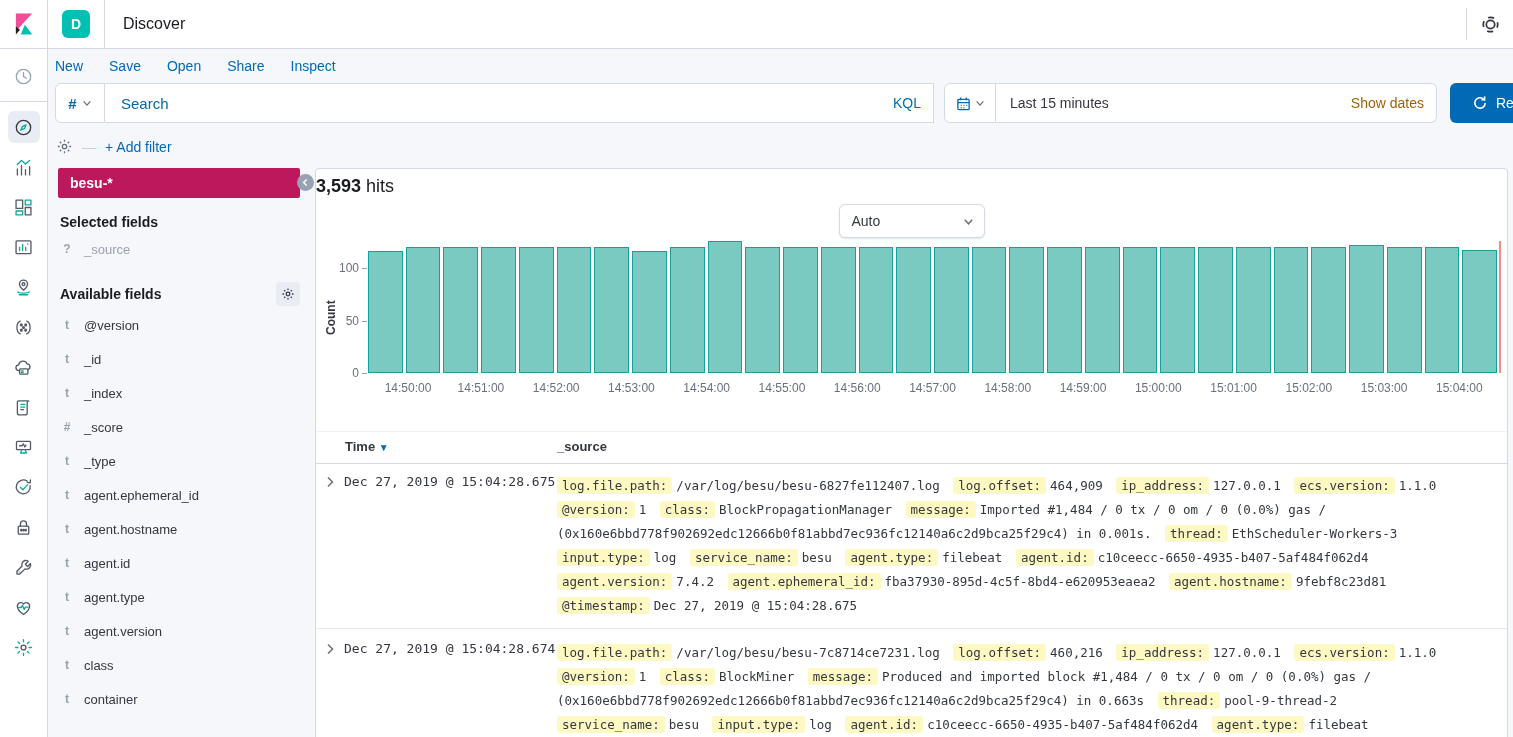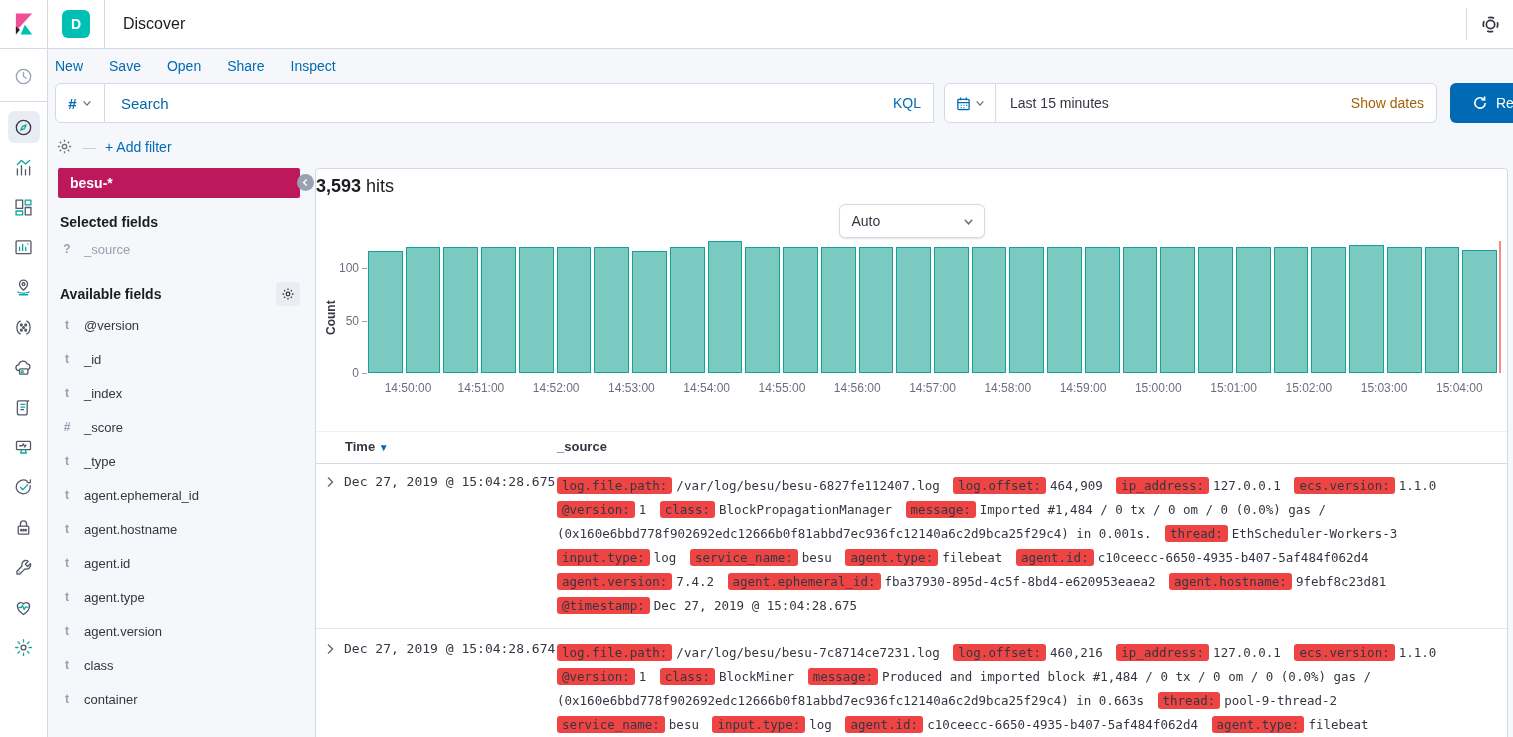--- a/index.html
+++ b/index.html
@@ -75,21 +75,21 @@
   
   .tbl-hdr{position:absolute;left:0;right:0;top:262px;height:31px;border-top:1px solid #EDF0F5;border-bottom:1px solid #D3DAE6}
   .th-time{position:absolute;left:29px;top:7px;font-weight:700;font-size:13px;cursor:pointer}
   .th-time .sort{color:#006BB4;font-size:10px}
   .th-src{position:absolute;left:241px;top:7px;font-weight:700;font-size:13px}
   .rows{position:absolute;left:0;right:0;top:293px}
   .docrow{position:relative;border-bottom:1px solid #E3E8F0;padding:8px 0 10px 0;min-height:120px}
   .expand{position:absolute;left:8px;top:14px;color:#69707D;cursor:pointer}
   .doc-time{position:absolute;left:28px;top:12px;font-family:"DejaVu Sans Mono","Liberation Mono",monospace;font-size:13px;white-space:nowrap}
   .doc-src{margin:0 12px 0 241px;padding-top:4px;line-height:24px;font-family:"DejaVu Sans Mono","Liberation Mono",monospace;font-size:12.5px;color:#343741}
-  .chip{background:#ef4444;border-radius:3px;padding:1px 5px;margin-right:4px}
+  .chip{background:#fef9c3;border-radius:3px;padding:1px 5px;margin-right:4px}
   .pair{margin-right:6px}
 </style>
 </head>
 <body>
 
 <div class="hdr">
   <div class="logo-box">
     <svg width="26" height="26" viewBox="0 0 32 32">
       <polygon points="6,3 26,3 6,25" fill="#F04E98"></polygon>
       <polygon points="6,19 6,29 11,23" fill="#231F20"></polygon>

